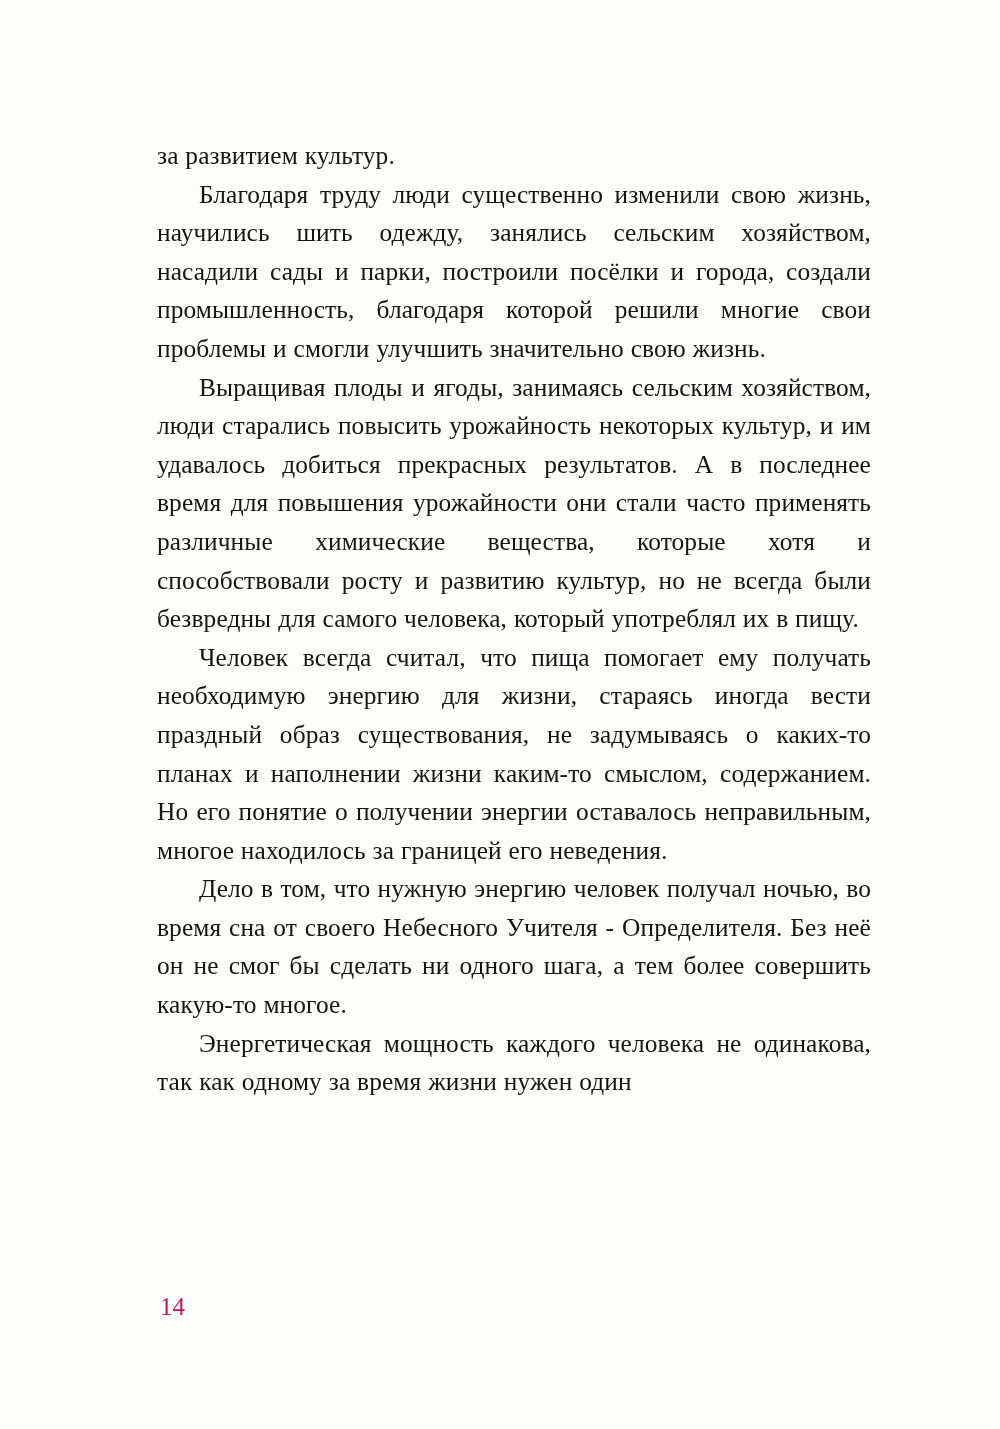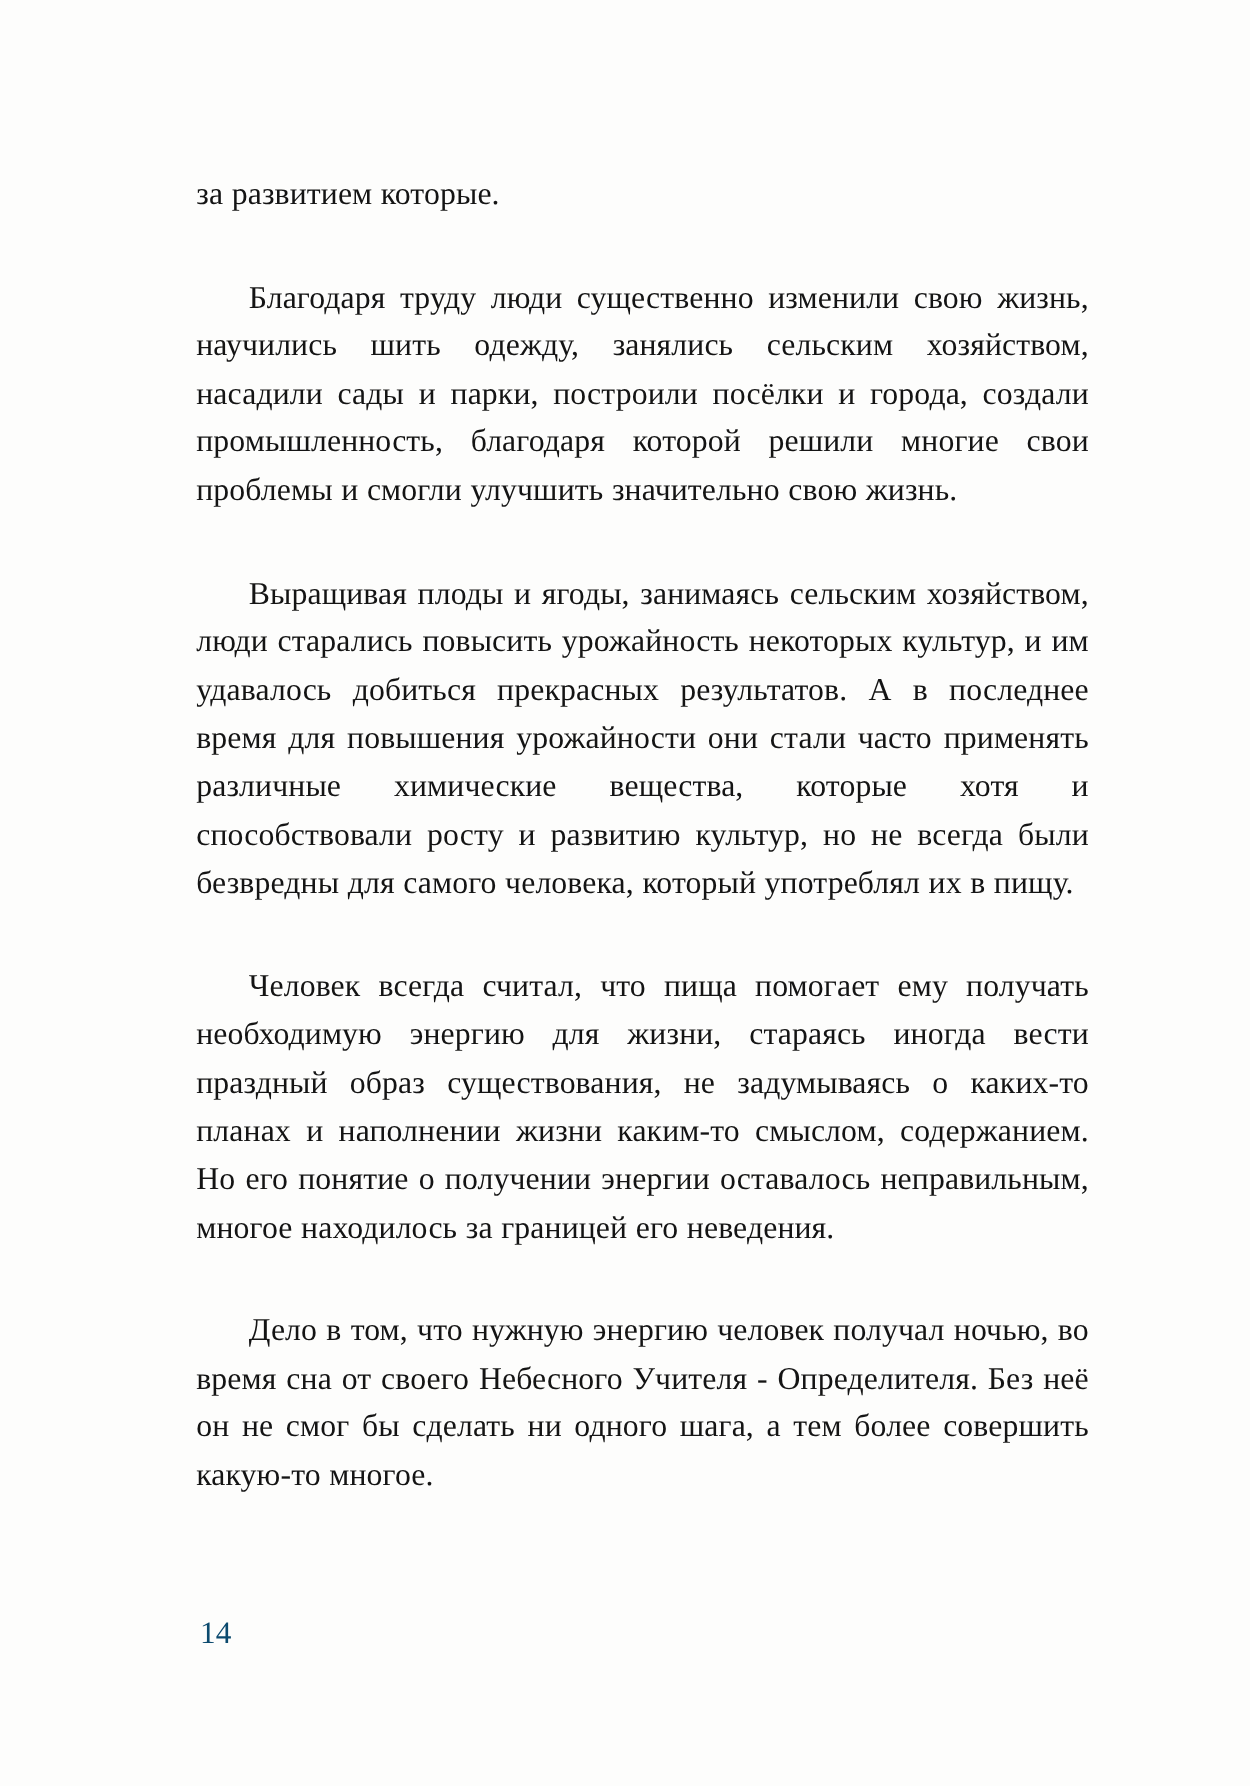--- a/index.html
+++ b/index.html
@@ -31,56 +31,56 @@
     text-align: justify;
     text-justify: inter-word;
     -webkit-hyphens: none;
     hyphens: none;
     letter-spacing: 0.1px;
     word-spacing: 0.4px;
     color: #141414;
   }
   .para.indent {
     text-indent: 42px;
-    margin-top: 44px;
   }
   
   .para::after {
     content: "";
     display: inline-block;
     width: 100%;
   }
   .para.no-stretch::after {
     display: none;
   }
   .folio {
     position: absolute;
     left: 160px;
     top: 1292px;
     font-size: 25px;
     line-height: 30px;
-    color: #0c4a6e;
+    color: #be185d;
     font-family: "Liberation Serif", "DejaVu Serif", serif;
   }
 </style>
 </head>
 <body>
 
 <div class="page">
 
   <div class="text-block">
 
-    <p class="para no-stretch">за развитием которые.</p>
+    <p class="para no-stretch">за развитием культур.</p>
 
     <p class="para indent no-stretch">Благодаря труду люди существенно изменили свою жизнь, научились шить одежду, занялись сельским хозяйством, насадили сады и парки, построили посёлки и города, создали промышленность, благодаря которой решили многие свои проблемы и смогли улучшить значительно свою жизнь.</p>
 
     <p class="para indent no-stretch">Выращивая плоды и ягоды, занимаясь сельским хозяйством, люди старались повысить урожайность некоторых культур, и им удавалось добиться прекрасных результатов. А в последнее время для повышения урожайности они стали часто применять различные химические вещества, которые хотя и способствовали росту и развитию культур, но не всегда были безвредны для самого человека, который употреблял их в пищу.</p>
 
     <p class="para indent no-stretch">Человек всегда считал, что пища помогает ему получать необходимую энергию для жизни, стараясь иногда вести праздный образ существования, не задумываясь о каких-то планах и наполнении жизни каким-то смыслом, содержанием. Но его понятие о получении энергии оставалось неправильным, многое находилось за границей его неведения.</p>
 
     <p class="para indent no-stretch">Дело в том, что нужную энергию человек получал ночью, во время сна от своего Небесного Учителя - Определителя. Без неё он не смог бы сделать ни одного шага, а тем более совершить какую-то многое.</p>
 
+    <p class="para indent no-stretch">Энергетическая мощность каждого человека не одинакова, так как одному за время жизни нужен один</p>
 
   </div>
 
   <div class="folio">14</div>
 
 </div>
 
 </body></html>

